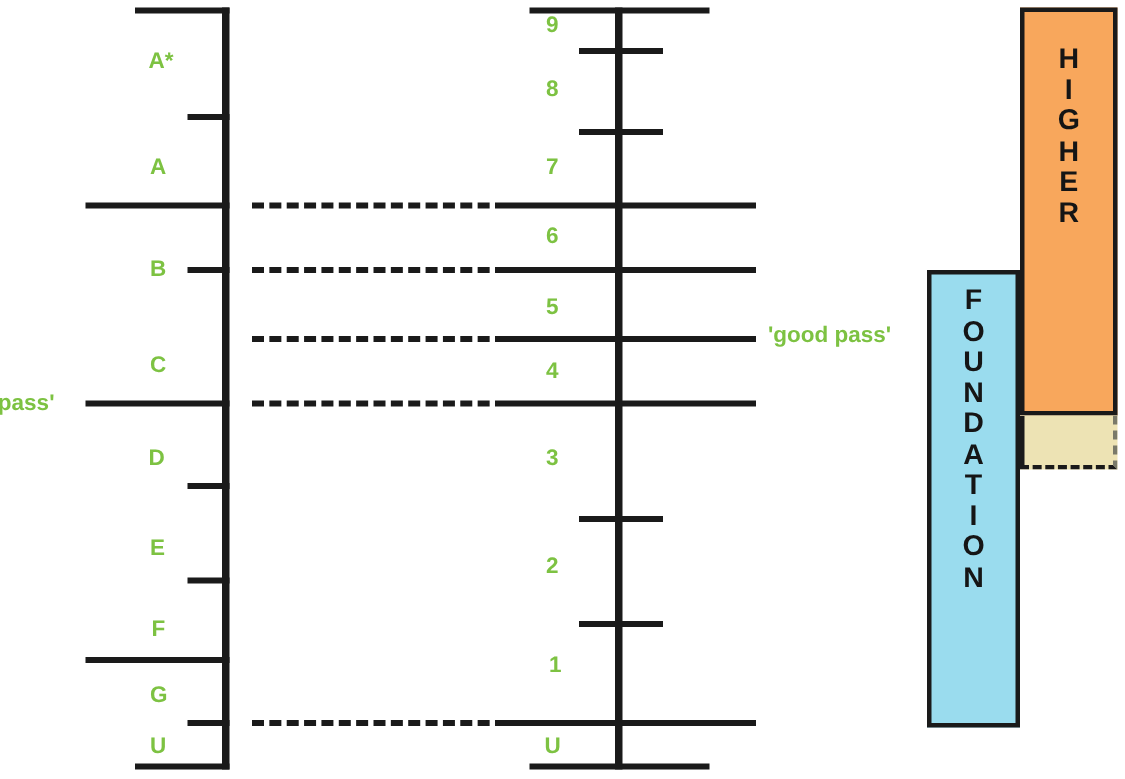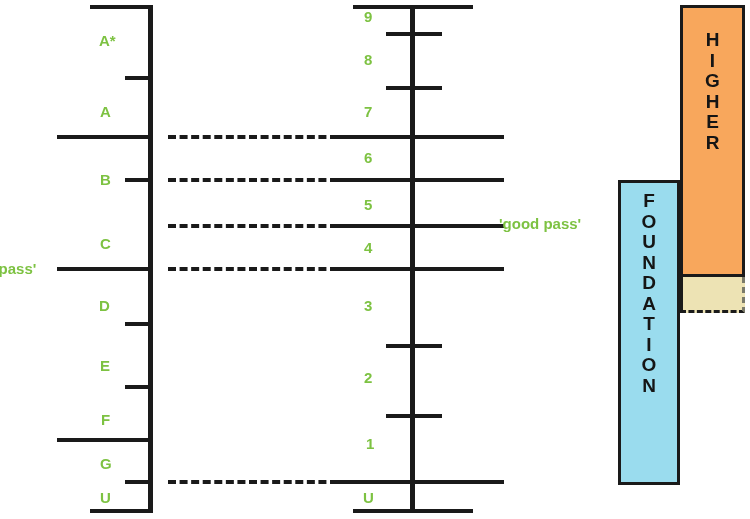--- a/index.html
+++ b/index.html
@@ -166,21 +166,21 @@
     <div class="glabel" style="left:364px; top:104px;">7</div>
     <div class="glabel" style="left:364px; top:150px;">6</div>
     <div class="glabel" style="left:364px; top:197px;">5</div>
     <div class="glabel" style="left:364px; top:240px;">4</div>
     <div class="glabel" style="left:364px; top:298px;">3</div>
     <div class="glabel" style="left:364px; top:370px;">2</div>
     <div class="glabel" style="left:366px; top:436px;">1</div>
     <div class="glabel" style="left:363px; top:490px;">U</div>
   </div>
 
-  <div class="sidenote" style="left:499px; top:216px;">'good pass'</div>
+  <div class="sidenote" style="left:512px; top:216px;">'good pass'</div>
 
   <div>
 
     <div class="tierbar" id="higher-bar" style="left:680px; top:5px; width:65px; height:272px; padding-top:22px;">
       <span class="ch">H</span>
       <span class="ch">I</span>
       <span class="ch">G</span>
       <span class="ch">H</span>
       <span class="ch">E</span>
       <span class="ch">R</span>

